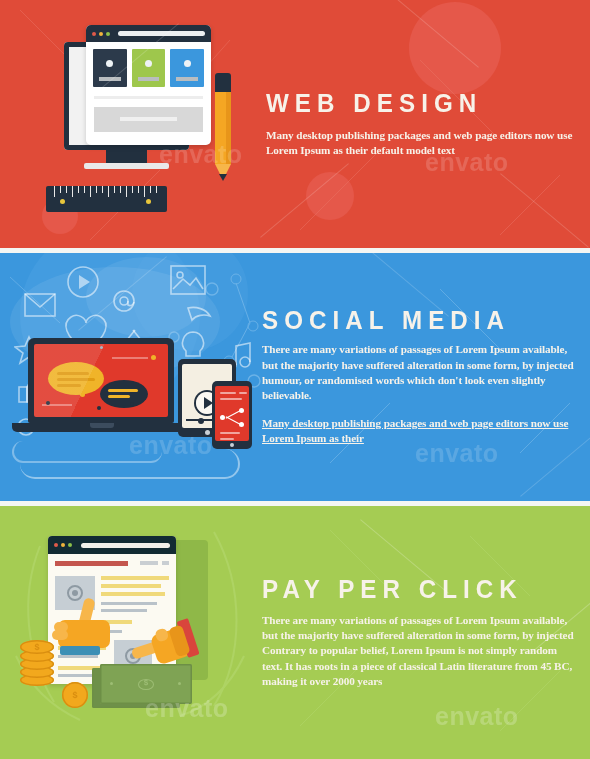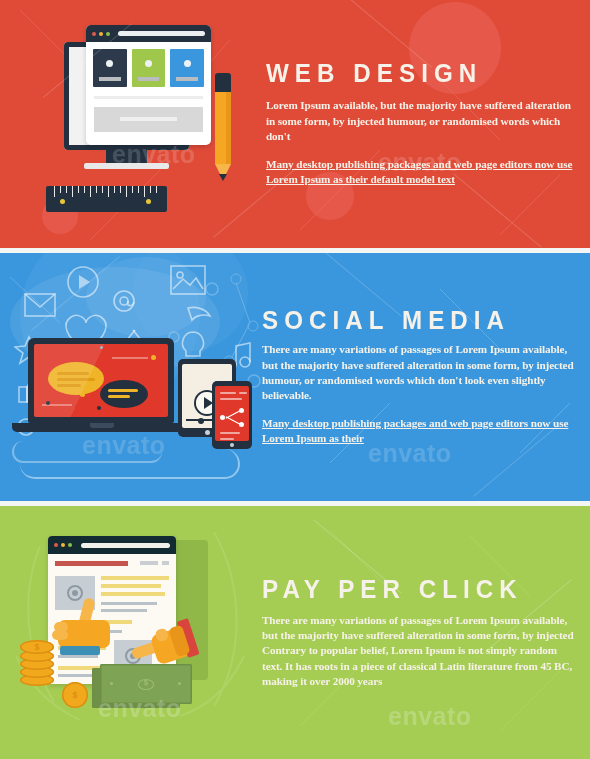--- a/index.html
+++ b/index.html
@@ -44,21 +44,21 @@
     letter-spacing:-0.1px;
   }
   .para + .para { margin-top:13px;text-decoration:underline; }
 
   .web-txt { padding-left:4px; }
   .web-txt .heading { margin-bottom:12px; }
   .social-txt .heading { margin-bottom:9px; }
   .ppc-txt .heading { margin-bottom:11px; }
 
   
-  .wm { position:absolute; inset:0; pointer-events:none; overflow:hidden; }
+  .wm { position:absolute; inset:0; pointer-events:none; overflow:hidden;margin-left:47px; }
   .wm-text {
     position:absolute;
     font-family:"Liberation Sans", sans-serif;
     font-size:25px;
     font-weight:bold;
     letter-spacing:0.5px;
     color:rgba(255,255,255,0.16);
     white-space:nowrap;
   }
   .wm-line {
@@ -264,21 +264,20 @@
         <div class="pencil">
           <span class="p-top"></span>
           <span class="p-body"></span>
           <span class="p-tip"></span>
           <span class="p-lead"></span>
         </div>
       </div>
 
       <div class="txt web-txt">
         <h2 class="heading">WEB DESIGN</h2>
-        <p class="para">Lorem Ipsum available, but the majority have suffered alteration in some form, by injected humour, or randomised words which don't</p>
         <p class="para">Many desktop publishing packages and web page editors now use Lorem Ipsum as their default model text</p>
       </div>
     </div>
 
     <div class="wm">
       <span class="wm-text" style="left:112px; top:140px;">envato</span>
       <span class="wm-text" style="left:378px; top:148px;">envato</span>
       <span class="wm-line" style="left:30px;  top:60px;  transform:rotate(-40deg);"></span>
       <span class="wm-line" style="left:330px; top:30px;  transform:rotate(40deg);"></span>
       <span class="wm-line" style="left:200px; top:200px; transform:rotate(-40deg);"></span>

